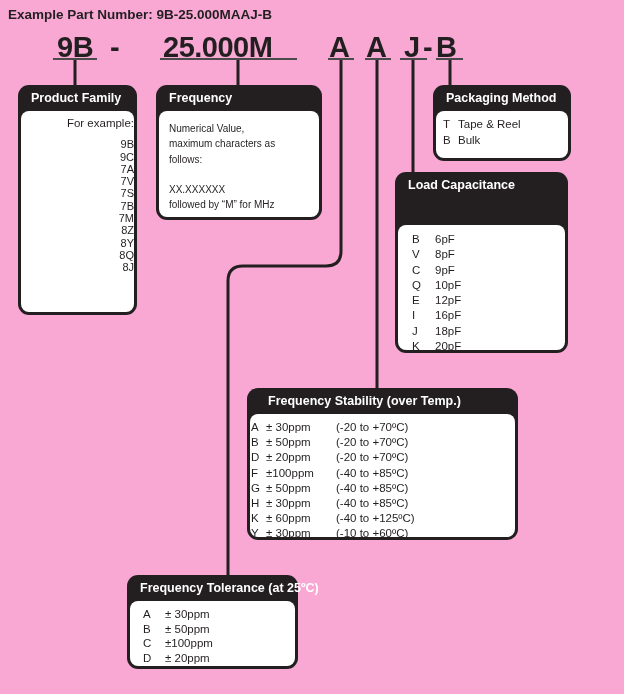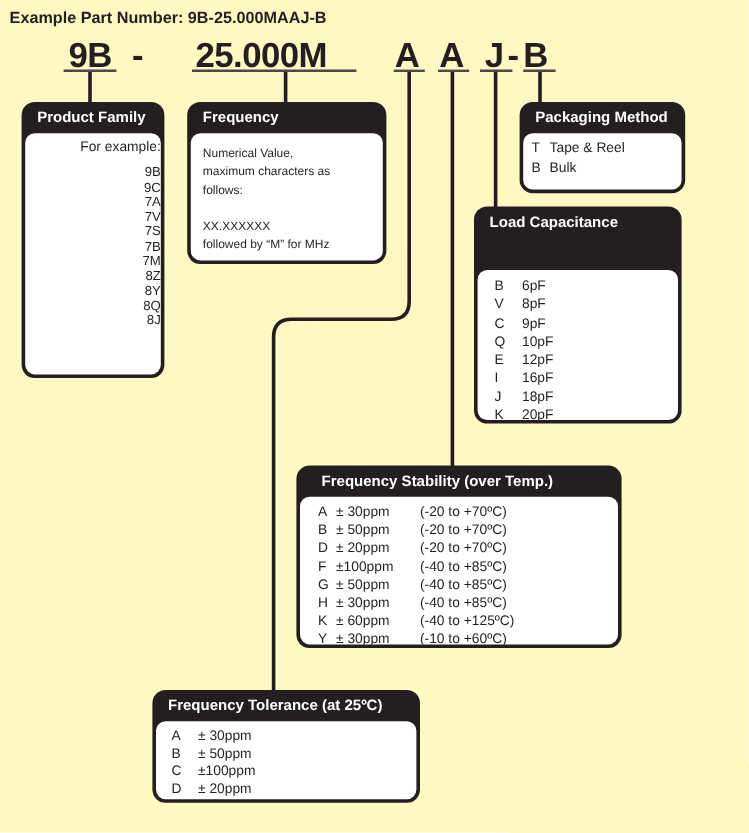--- a/index.html
+++ b/index.html
@@ -1,16 +1,16 @@
 <!DOCTYPE html>
 <html><head>
 <meta charset="utf-8">
 <style>
   html,body{margin:0;padding:0;background:#fff;}
-  .page{position:relative;width:624px;height:694px;background:#fef9c3;
+  .page{position:relative;width:624px;height:694px;background:#f9a8d4;
         font-family:"Liberation Sans",sans-serif;color:#231f20;overflow:hidden;}
   .title{position:absolute;left:8px;top:7px;font-size:13.5px;font-weight:bold;white-space:nowrap;}
   .seg{position:absolute;top:31px;font-size:29px;font-weight:bold;letter-spacing:-0.5px;white-space:nowrap;}
   .lines{position:absolute;left:0;top:0;}
   .box{position:absolute;background:#231f20;border-radius:11px;}
   .box-header{position:absolute;top:0;left:0;right:0;height:26px;line-height:27px;color:#ffffff;
               font-size:12.5px;font-weight:bold;padding-left:13px;white-space:nowrap;box-sizing:border-box;}
   .box-body{position:absolute;left:3px;right:3px;top:26px;bottom:3px;background:#ffffff;
             border-radius:8px;overflow:hidden;box-sizing:border-box;}
   
@@ -25,25 +25,25 @@
   #box-packaging{left:433px;top:85px;width:138px;height:76px;}
   .pk-body{padding:5px 0 0 7px;font-size:11.5px;line-height:16px;}
   .pk-body .code{display:inline-block;width:15px;}
   
   #box-loadcap{left:395px;top:172px;width:173px;height:181px;}
   .lc-body{padding:7px 0 0 14px;font-size:11.5px;line-height:15.3px;margin-top:27px;}
   .lc-body .code{display:inline-block;width:23px;}
   
   #box-stability{left:247px;top:388px;width:271px;height:152px;}
   #box-stability .box-header{padding-left:21px;}
-  .fs-body{padding:6px 0 0 15px;font-size:11.5px;line-height:15.2px;}
+  .fs-body{padding:6px 0 0 1px;font-size:11.5px;line-height:15.2px;}
   .fs-body .code{display:inline-block;width:15px;}
   .fs-body .cval{display:inline-block;width:70px;}
   
-  #box-tolerance{left:127px;top:575px;width:223px;height:94px;}
+  #box-tolerance{left:127px;top:575px;width:171px;height:94px;}
   .ft-body{padding:6px 0 0 13px;font-size:11.5px;line-height:14.7px;}
   .ft-body .code{display:inline-block;width:22px;}
   .crow{white-space:nowrap;}
 </style>
 </head>
 <body>
 
 <div class="page">
 
   <div class="title">Example Part Number: 9B-25.000MAAJ-B</div>

